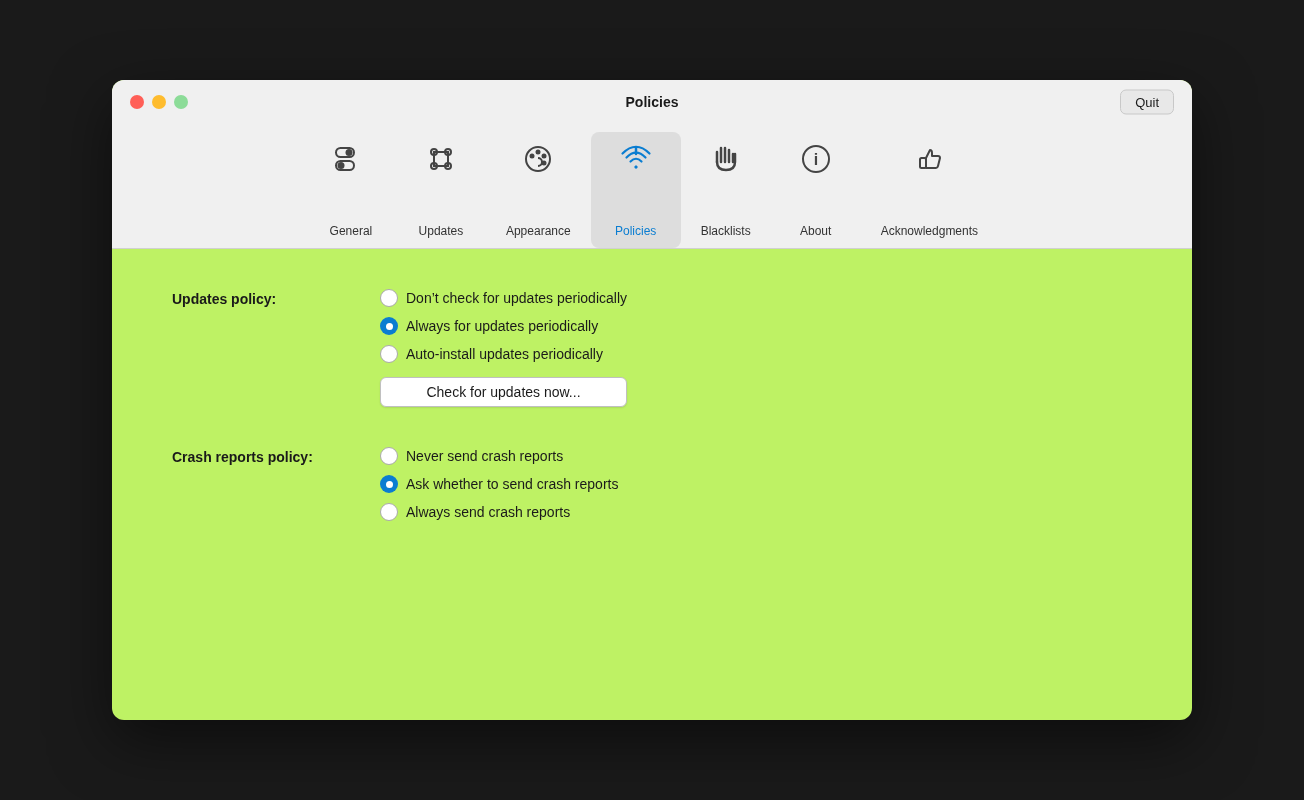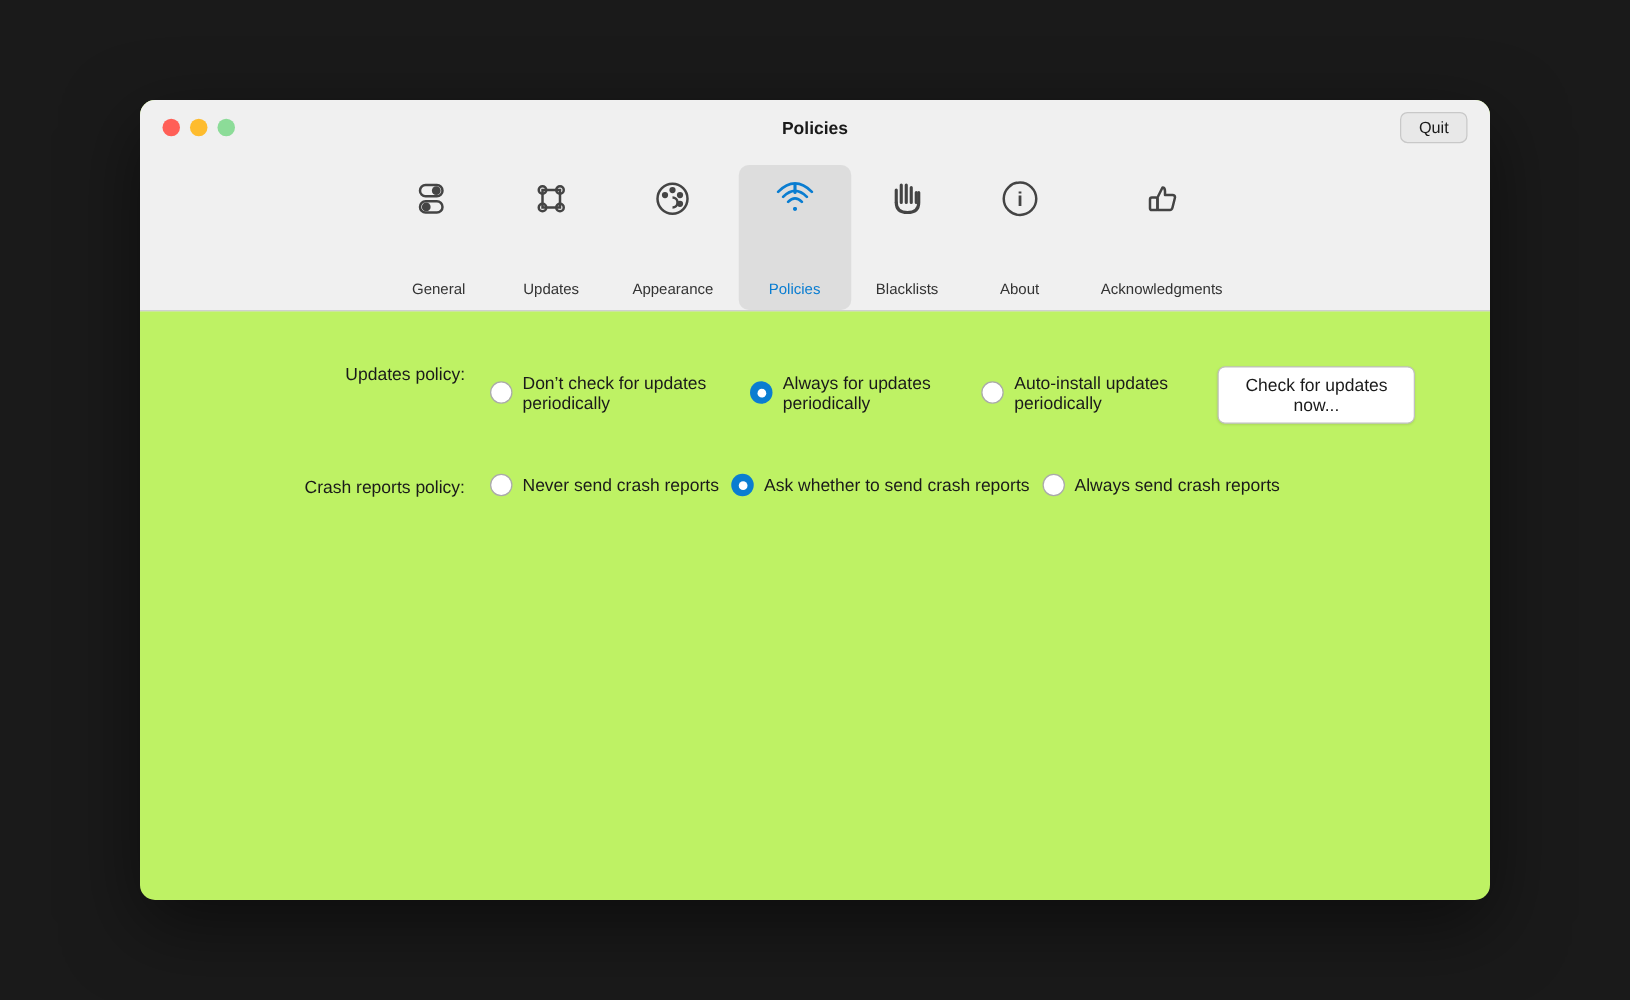--- a/index.html
+++ b/index.html
@@ -110,30 +110,30 @@
       padding: 40px 60px;
     }
     .section {
       display: flex;
       align-items: flex-start;
       margin-bottom: 40px;
     }
     .section-label {
       font-size: 14px;
       color: #1a1a1a;
-      font-weight: 400;
-      text-align: right;
+      font-weight: 700;
+      text-align: left;
       width: 200px;
       padding-top: 2px;
-      margin-right: 20px;
+      margin-right: 8px;
       flex-shrink: 0;
     }
     .section-options {
       display: flex;
-      flex-direction: row;
+      flex-direction: column;
       gap: 10px;
     }
     .radio-option {
       display: flex;
       align-items: center;
       gap: 8px;
       cursor: pointer;
     }
     .radio-btn {
       width: 18px;

